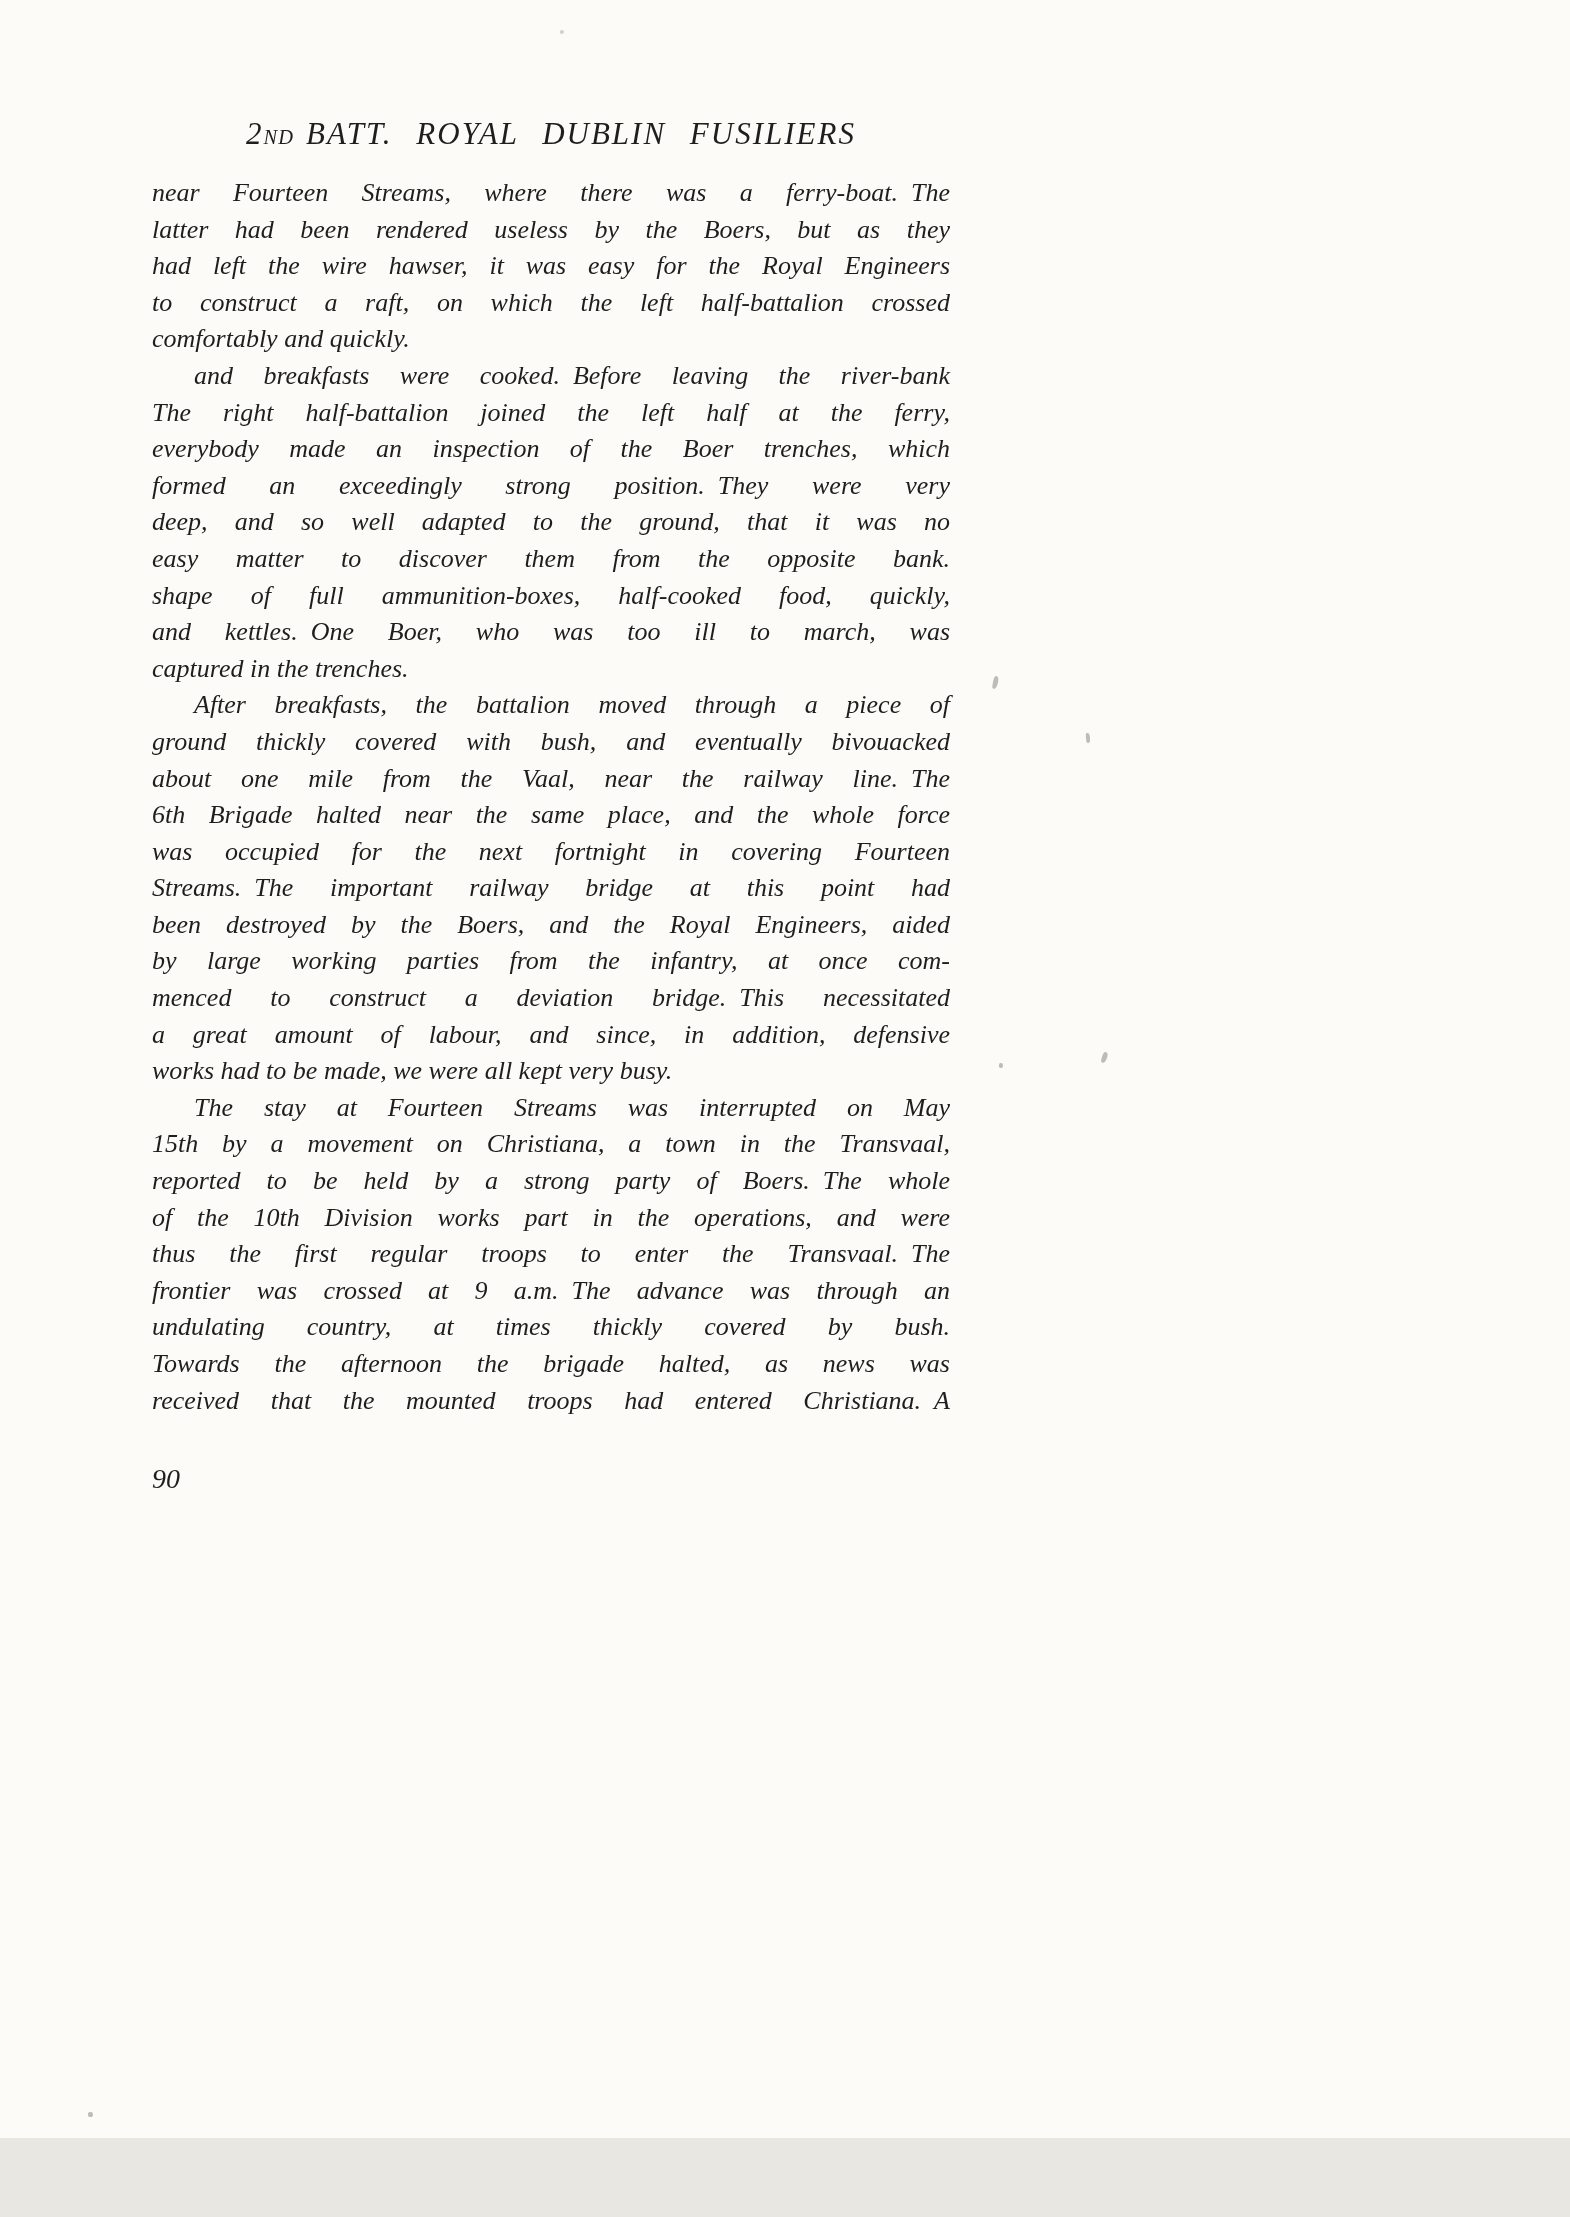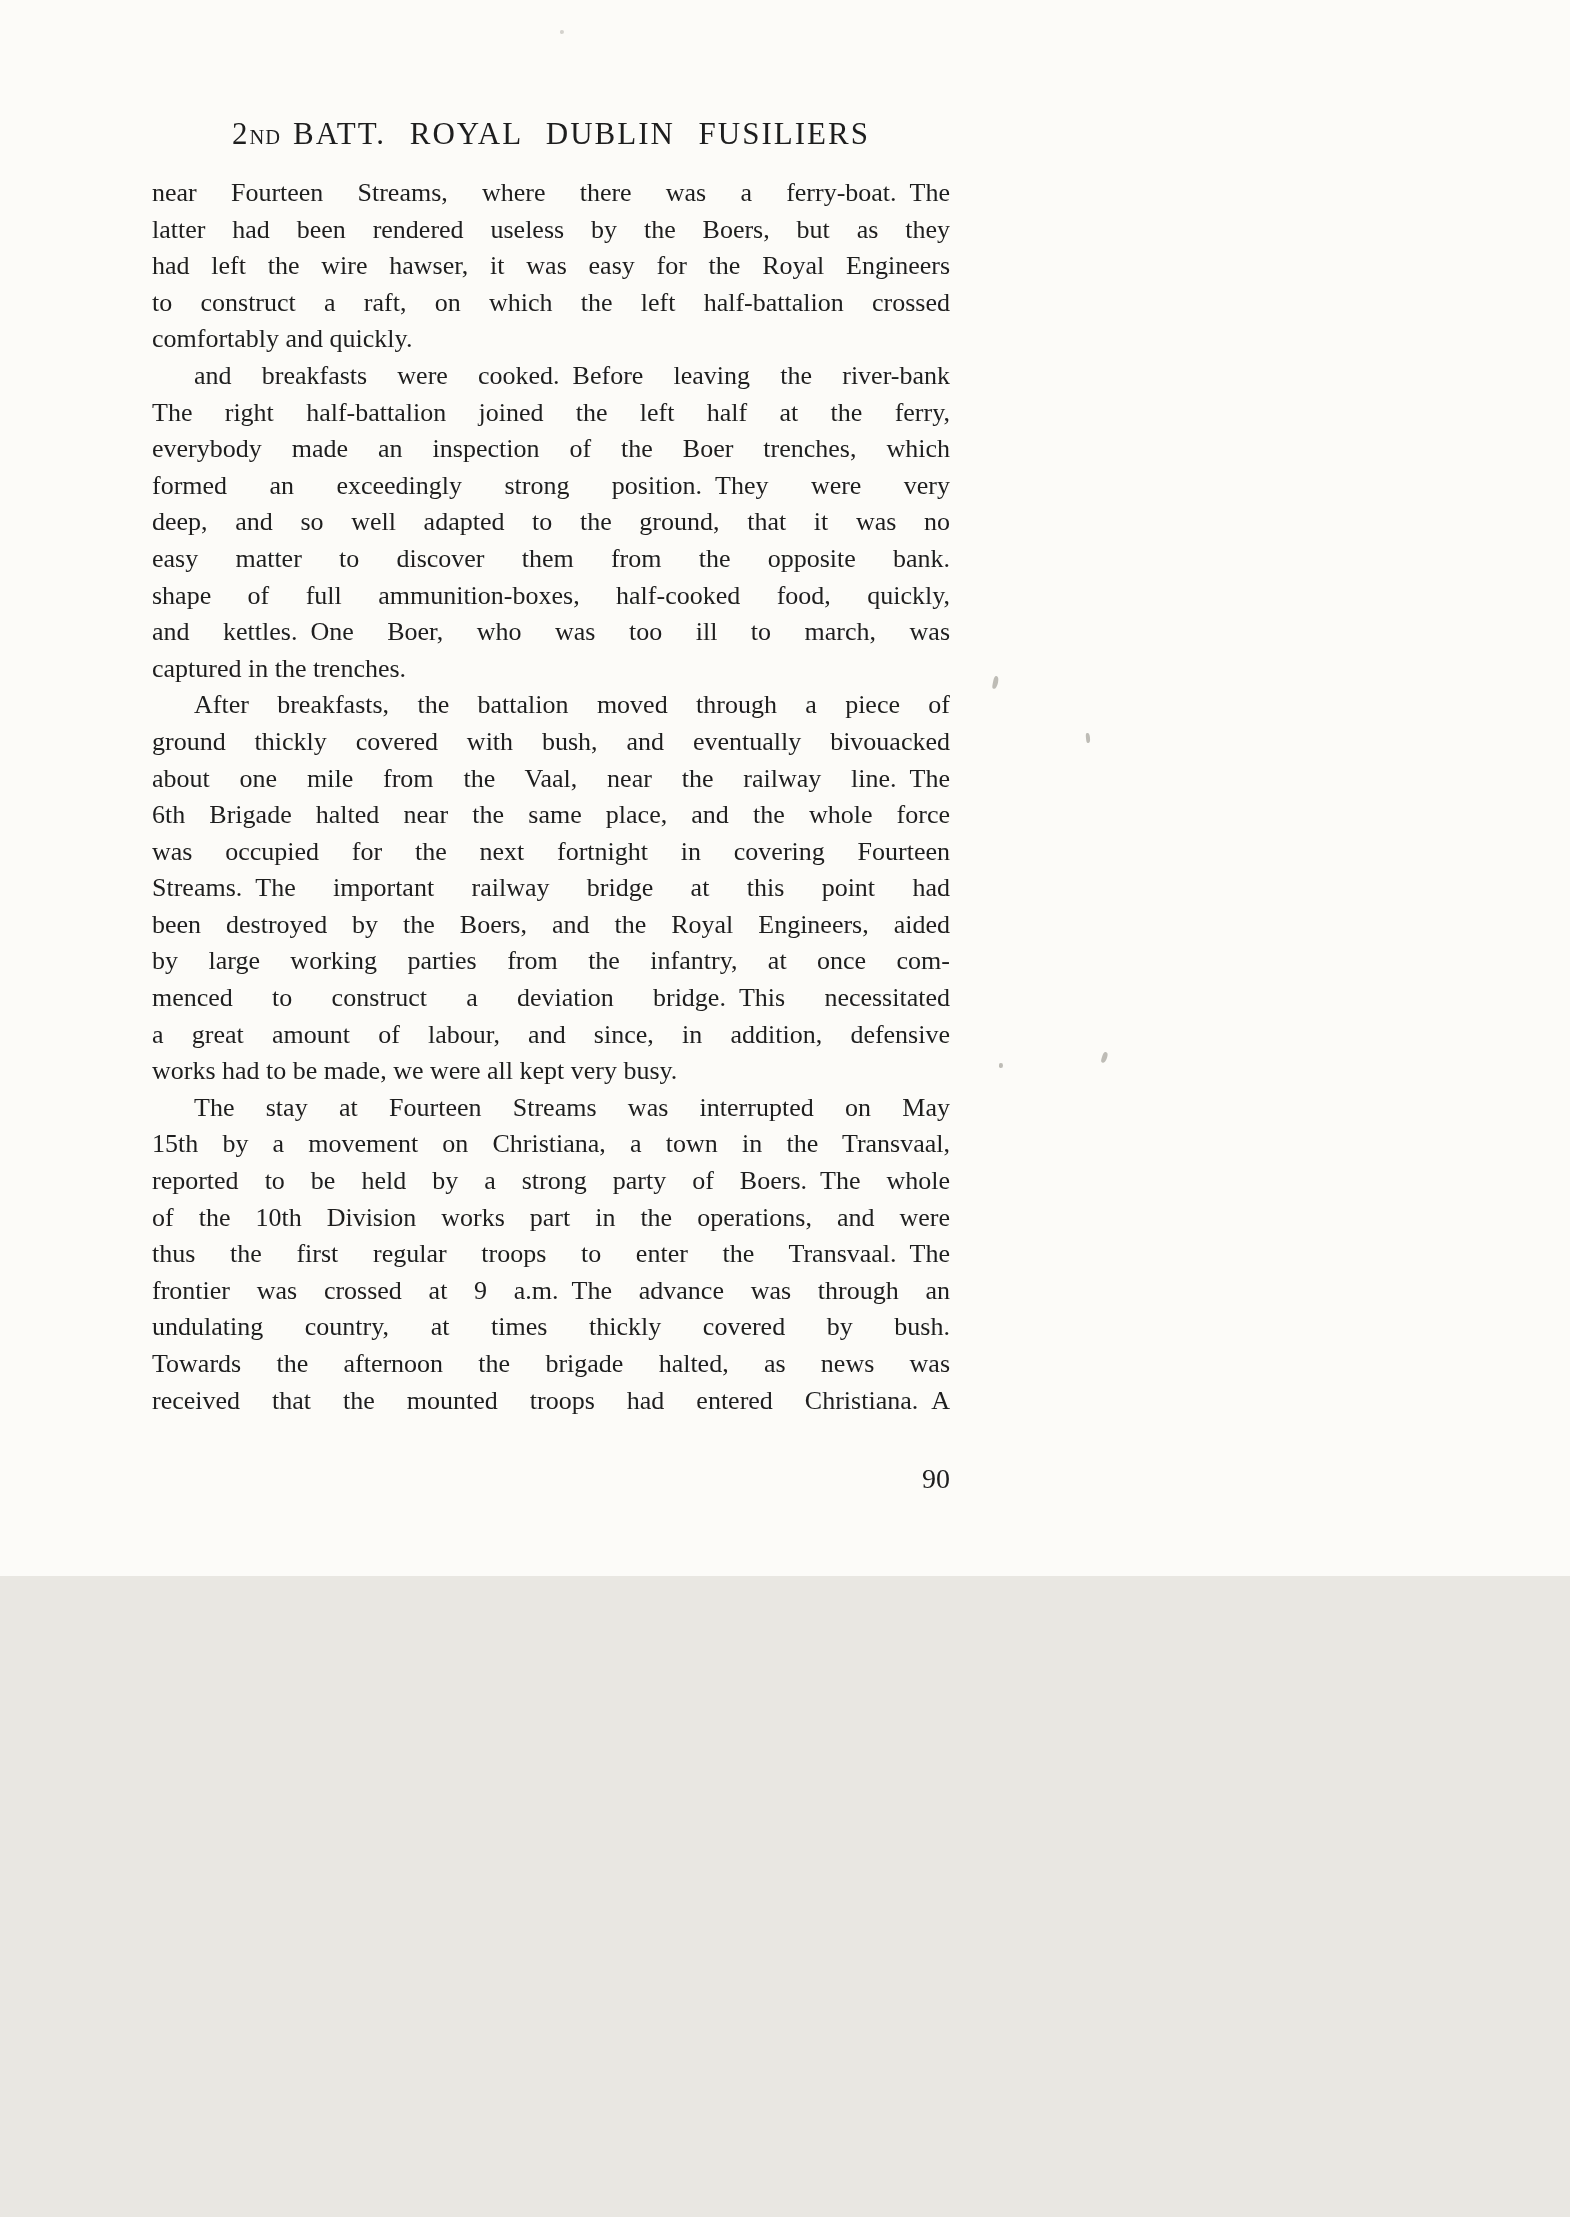--- a/index.html
+++ b/index.html
@@ -3,26 +3,27 @@
 <meta charset="utf-8">
 <style>
   html, body {
     margin: 0;
     padding: 0;
     background: #e9e7e2;
   }
   .page {
     position: relative;
     width: 1570px;
-    height: 1576px;
+    height: 2138px;
     margin: 0 auto;
     background: #fcfbf8;
     color: #1e1e1e;
     font-family: "Liberation Serif", "DejaVu Serif", serif;
     overflow: hidden;
+    font-style: italic;
   }
   .text-block {
     position: absolute;
     left: 152px;
     top: 112px;
     width: 798px;
   }
   .header {
     margin: 0 0 16px 0;
     font-size: 31px;
@@ -52,21 +53,21 @@
   }
   .line {
     text-align: justify;
     text-align-last: justify;
   }
   .line.last {
     text-align-last: left;
   }
   .page-number {
     margin-top: 44px;
-    text-align: right;
+    text-align: left;
     font-size: 28px;
   }
   
   .artifact {
     position: absolute;
     background: #8a887f;
     opacity: 0.55;
     border-radius: 45% 55% 60% 40%;
     pointer-events: none;
   }

